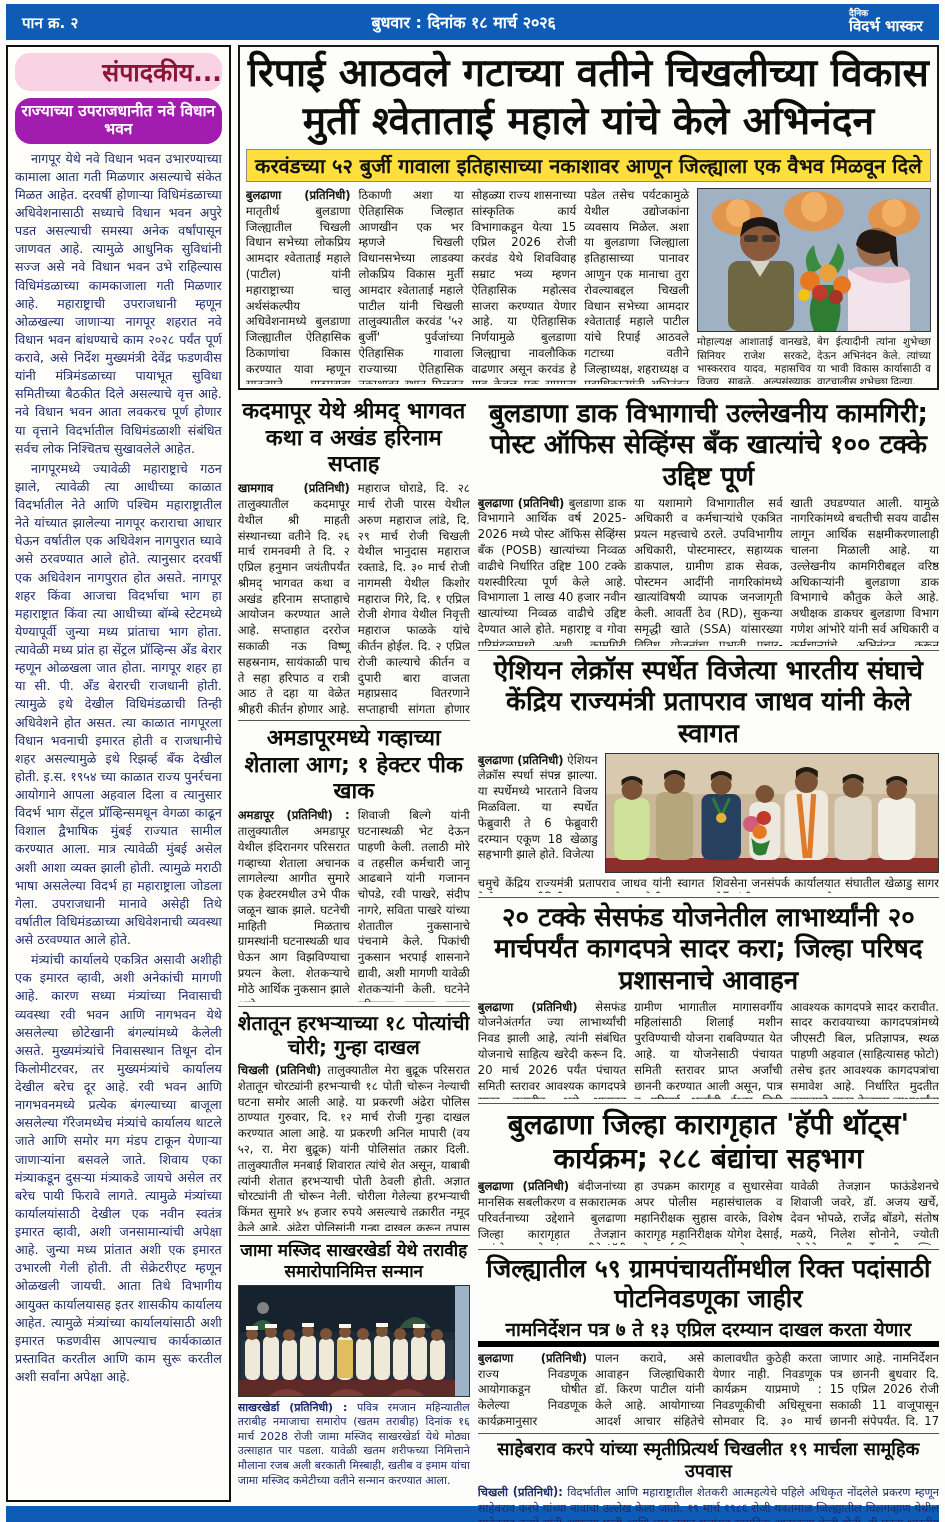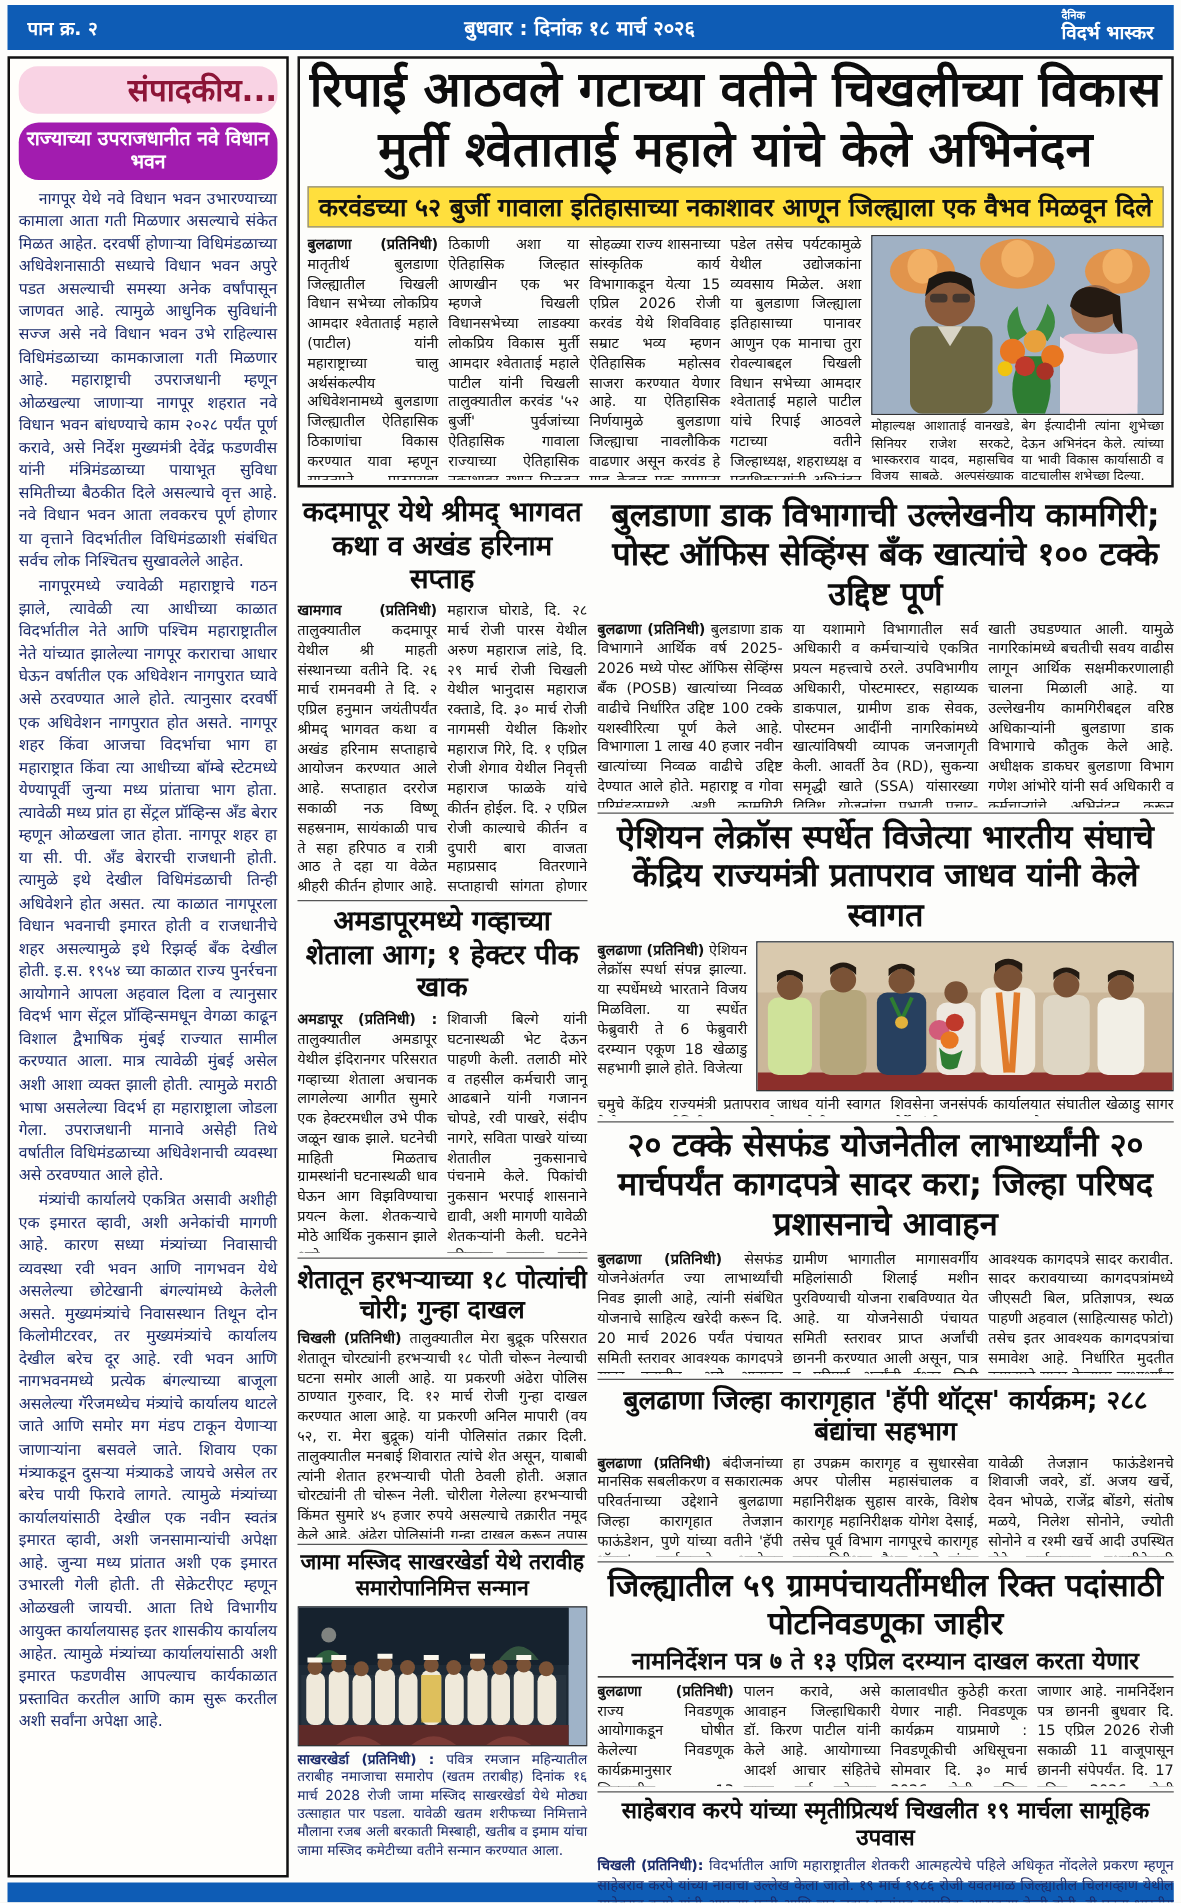--- a/index.html
+++ b/index.html
@@ -40,21 +40,21 @@
   .col-mid { width: 232px; flex: none; display: flex; flex-direction: column; }
   .col-right { flex: 1; display: flex; flex-direction: column; }
 
   .art { overflow: hidden; border-top: 1px solid #555; padding-top: 4px; margin-top: 4px; }
   .art:first-child { border-top: none; margin-top: 0; }
   .art h2 { text-align: center; font-weight: bold; color: #0d0d0d; line-height: 1.2; margin-bottom: 4px; }
   .h-mid { font-size: 22px; }
   .h-right { font-size: 26px; }
   .h-small { font-size: 20px; }
   .h-xsmall { font-size: 17px; }
-  .sub2 { text-align: center; font-weight: bold; font-size: 19px; border-bottom: 1px solid #000000; margin-bottom: 4px; line-height: 1.2; }
+  .sub2 { text-align: center; font-weight: bold; font-size: 19px; border-bottom: 6px solid #000000; margin-bottom: 4px; line-height: 1.2; }
   .bodycols { display: flex; gap: 8px; }
   .bodycols > div { flex: 1; font-size: 11.6px; line-height: 1.36; text-align: justify; }
   .dl { font-weight: bold; }
   .blue-body { color: #1b2b6b; }
   .cap { font-size: 11px; line-height: 1.32; text-align: justify; }
   .h-kadmapur { height: 322px; }
   .h-amdapur { height: 282px; }
   .h-harbhara { height: 225px; }
   .h-masjid { height: 300px; }
   .h-post { height: 252px; }
@@ -327,21 +327,21 @@
               <div>
                 <b class="dl">बुलढाणा (प्रतिनिधी)</b>
                 <span>सेसफंड योजनेअंतर्गत ज्या लाभार्थ्यांची निवड झाली आहे, त्यांनी संबंधित योजनाचे साहित्य खरेदी करून दि. 20 मार्च 2026 पर्यंत पंचायत समिती स्तरावर आवश्यक कागदपत्रे सादर करावीत, असे आवाहन जिल्हा परिषद प्रशासनाद्वारे करण्यात आले आहे.</span>
               </div>
               <div>ग्रामीण भागातील मागासवर्गीय महिलांसाठी शिलाई मशीन पुरविण्याची योजना राबविण्यात येत आहे. या योजनेसाठी पंचायत समिती स्तरावर प्राप्त अर्जांची छाननी करण्यात आली असून, पात्र व परिपूर्ण अर्जांची ईश्वर चिठ्ठी पद्धतीने दि. 12 मार्च 2026 रोजी समाज कल्याण विभाग, जिल्हा परिषद बुलढाणा येथे अर्जदारांच्या उपस्थितीत निवड करण्यात आली.</div>
               <div>आवश्यक कागदपत्रे सादर करावीत. सादर करावयाच्या कागदपत्रांमध्ये जीएसटी बिल, प्रतिज्ञापत्र, स्थळ पाहणी अहवाल (साहित्यासह फोटो) तसेच इतर आवश्यक कागदपत्रांचा समावेश आहे. निर्धारित मुदतीत कागदपत्रे सादर केल्यास लाभार्थ्यांना अनुदानाचा लाभ मिळणे सुलभ होईल. एम. मोटन आणि समाज कल्याण अधिकारी यांनी प्रसिद्धी पत्रकाद्वारे कळविले आहे.</div>
             </div>
           </div>
 
           <div class="art h-happy">
-            <h2 class="h-right" style="font-size:21px">बुलढाणा जिल्हा कारागृहात 'हॅपी थॉट्स' कार्यक्रम; २८८ बंद्यांचा सहभाग</h2>
+            <h2 class="h-right" style="font-size:28px">बुलढाणा जिल्हा कारागृहात 'हॅपी थॉट्स' कार्यक्रम; २८८ बंद्यांचा सहभाग</h2>
             <div class="bodycols">
               <div>
                 <b class="dl">बुलढाणा (प्रतिनिधी)</b>
                 <span>बंदीजनांच्या मानसिक सबलीकरण व सकारात्मक परिवर्तनाच्या उद्देशाने बुलढाणा जिल्हा कारागृहात तेजज्ञान फाऊंडेशन, पुणे यांच्या वतीने 'हॅपी थॉट्स' कार्यक्रमाचे आयोजन करण्यात आले. यावेळी उपक्रमाला एकूण 288 बंद्यांनी उत्स्फूर्त प्रतिसाद दिला.</span>
               </div>
               <div>हा उपक्रम कारागृह व सुधारसेवा अपर पोलीस महासंचालक व महानिरीक्षक सुहास वारके, विशेष कारागृह महानिरीक्षक योगेश देसाई, तसेच पूर्व विभाग नागपूरचे कारागृह उपमहानिरीक्षक वैभव आगे यांच्या प्रेरणा व मार्गदर्शनाखाली पार पडला.</div>
               <div>यावेळी तेजज्ञान फाऊंडेशनचे शिवाजी जवरे, डॉ. अजय खर्चे, देवन भोपळे, राजेंद्र बोंडगे, संतोष मळये, निलेश सोनोने, ज्योती सोनोने व रश्मी खर्चे आदी उपस्थित होते. कार्यक्रमाच्या यशस्वीतेसाठी कारागृह अधिकारी व कर्मचाऱ्यांनी परिश्रम घेतले.</div>
             </div>
           </div>
 

